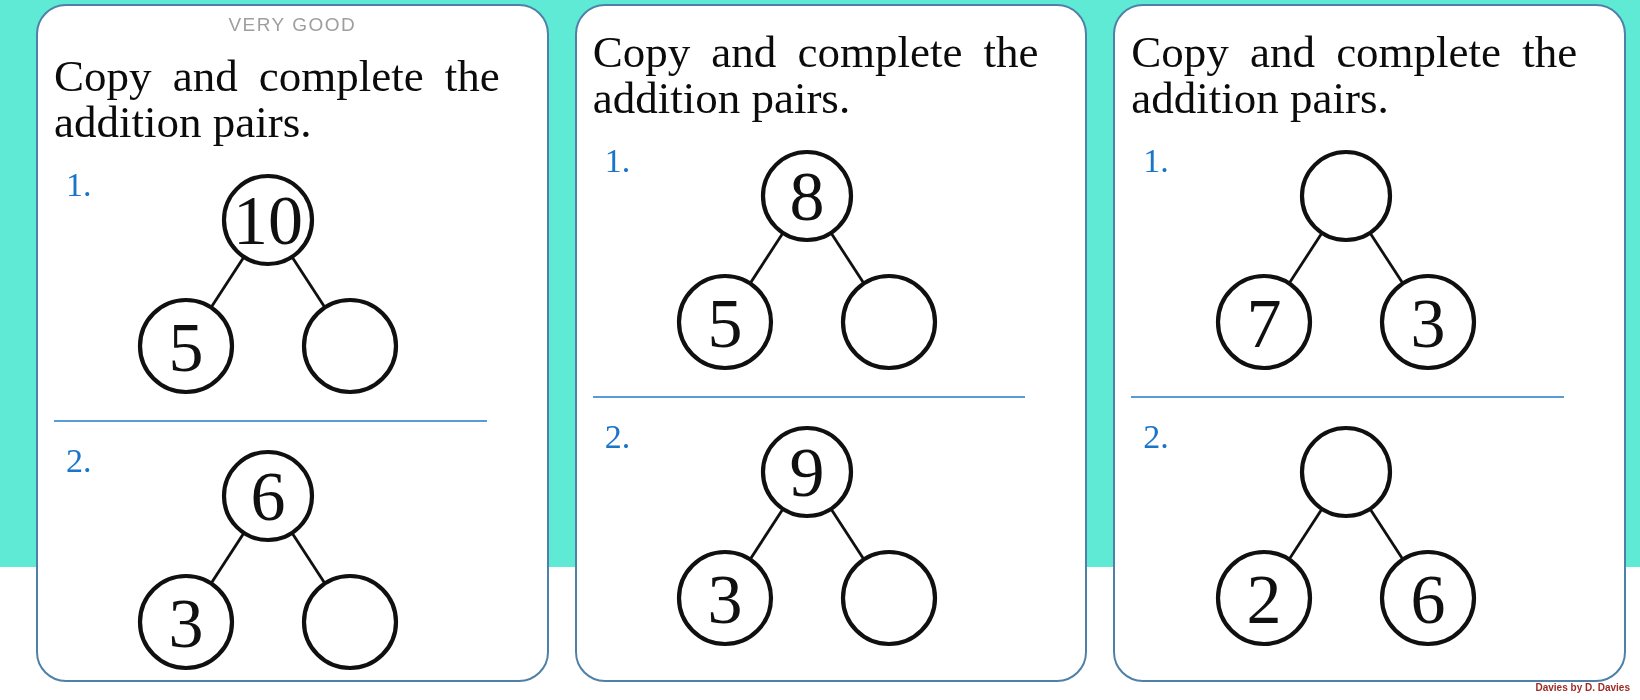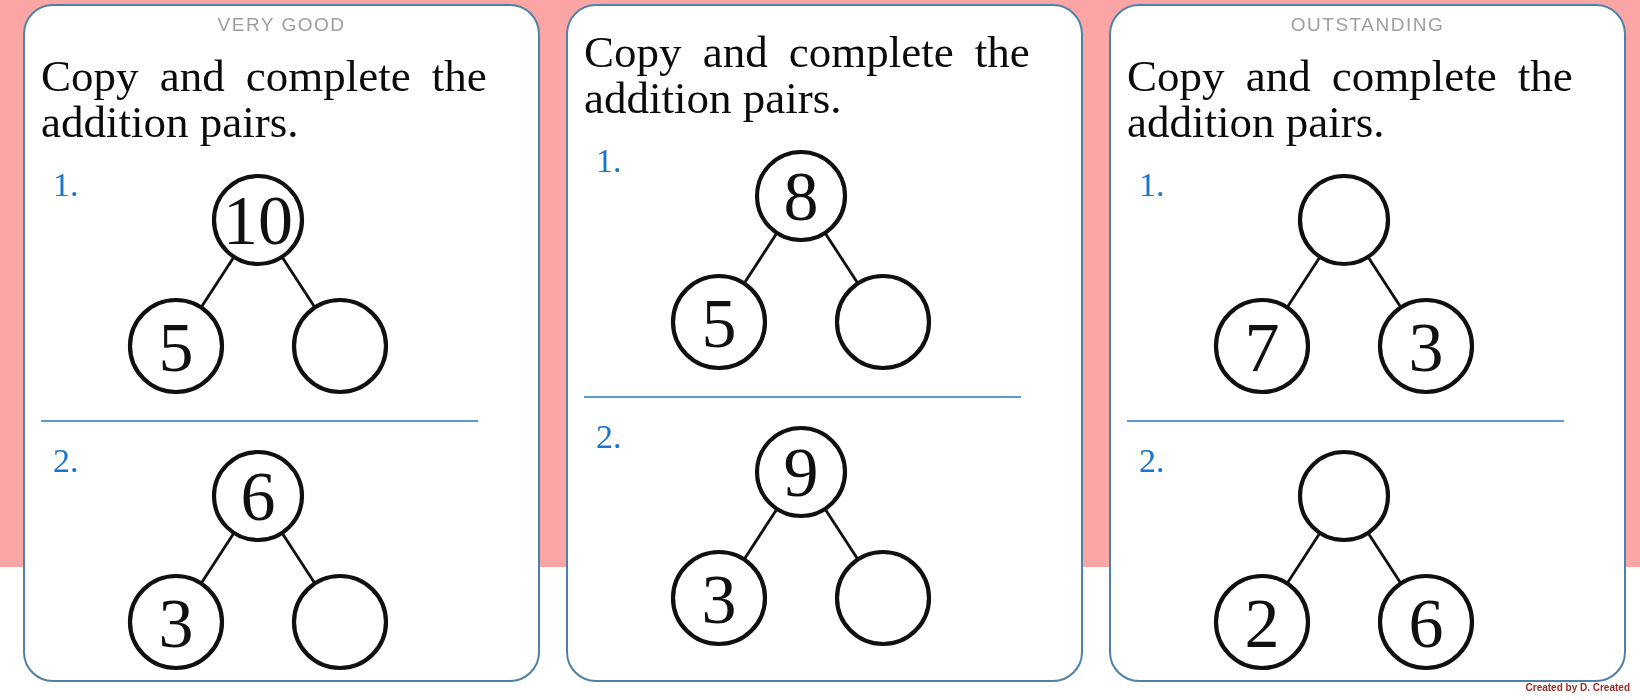--- a/index.html
+++ b/index.html
@@ -4,23 +4,23 @@
 <style>
   html, body { margin: 0; padding: 0; }
   body {
     width: 1640px; height: 700px;
     font-family: "Liberation Sans", sans-serif;
     overflow: hidden;
   }
   .page {
     position: relative;
     width: 1640px; height: 567px;
-    background: #fca5a5;
+    background: #5eead4;
     box-sizing: border-box;
-    padding: 4px 14px 0 23px;
+    padding: 4px 14px 0 36px;
     display: flex;
     gap: 26px;
   }
   .card {
     flex: 1 1 0;
     height: 678px;
     box-sizing: border-box;
     background: #ffffff;
     border: 2px solid #4f81a8;
     border-radius: 30px;
@@ -160,21 +160,20 @@
         <circle cx="84" cy="174" r="46"></circle>
         <circle cx="248" cy="174" r="46"></circle>
         <text x="166" y="72" text-anchor="middle">9</text>
         <text x="84" y="199" text-anchor="middle">3</text>
         <text x="248" y="199" text-anchor="middle"></text>
       </svg>
     </div>
   </section>
 
   <section class="card">
-    <div class="card-header">OUTSTANDING</div>
     <div class="card-title">
       <div class="line1">Copy and complete the</div>
       <div class="line2">addition pairs.</div>
     </div>
 
     <div class="problem">
       <span class="problem-num">1.</span>
       <svg class="tree" width="332" height="226" viewBox="0 0 332 226">
         <line x1="166" y1="48" x2="84" y2="174"></line>
         <line x1="166" y1="48" x2="248" y2="174"></line>
@@ -197,14 +196,14 @@
         <circle cx="166" cy="48" r="44"></circle>
         <circle cx="84" cy="174" r="46"></circle>
         <circle cx="248" cy="174" r="46"></circle>
         <text x="166" y="72" text-anchor="middle"></text>
         <text x="84" y="199" text-anchor="middle">2</text>
         <text x="248" y="199" text-anchor="middle">6</text>
       </svg>
     </div>
   </section>
 
-  <div class="credit">Created by D. Created</div>
+  <div class="credit">Davies by D. Davies</div>
 </div>
 
 </body></html>

